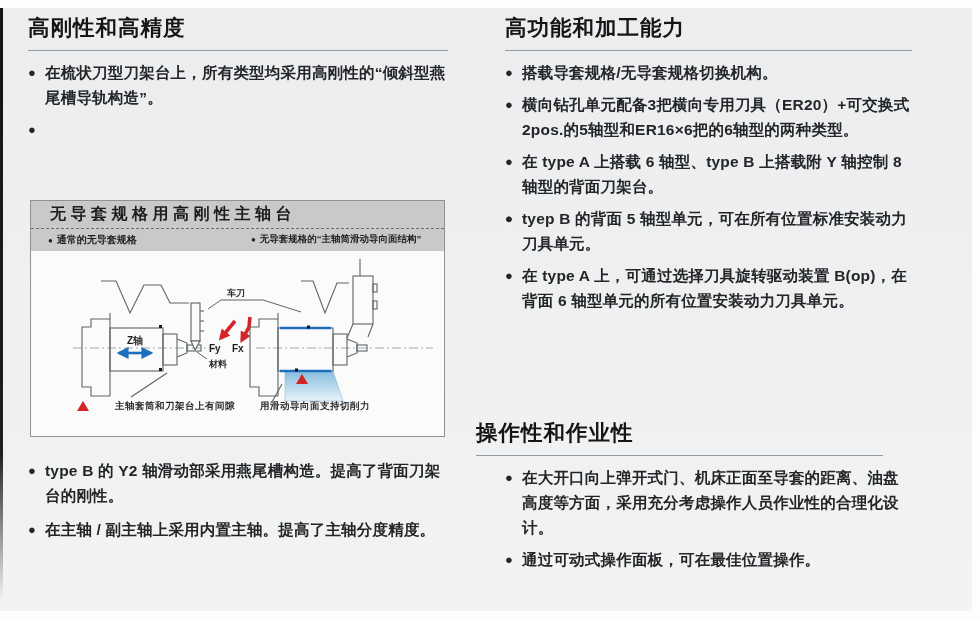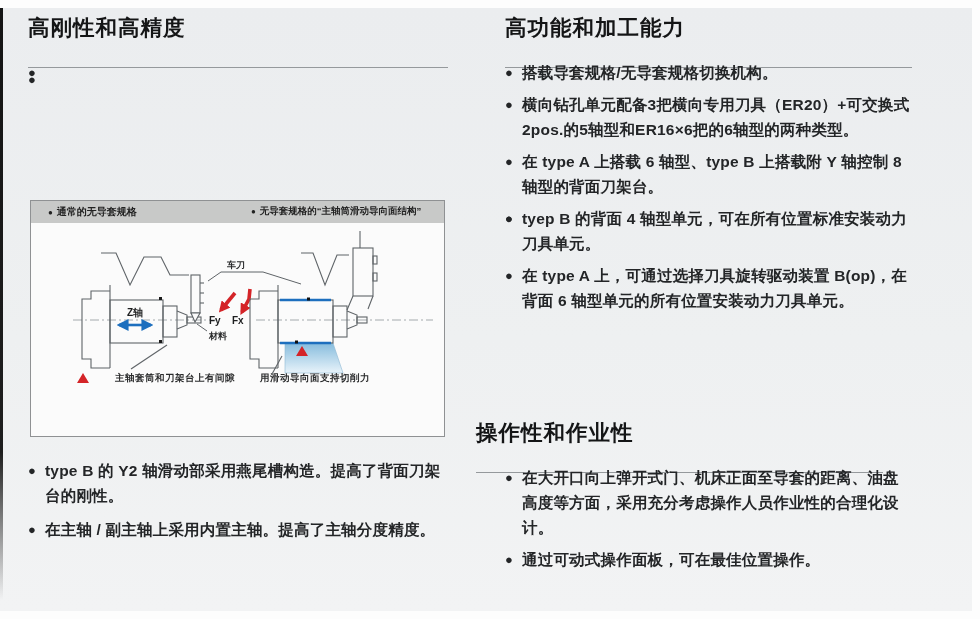--- a/index.html
+++ b/index.html
@@ -5,21 +5,21 @@
   html,body{margin:0;padding:0;}
   body{font-family:"Liberation Sans","DejaVu Sans",sans-serif;}
   .page{position:relative;width:980px;height:619px;background:#fdfdfd;overflow:hidden;}
   .paper{position:absolute;left:0;top:8px;width:972px;height:603px;
          background:linear-gradient(180deg,#ebedef 0%,#eef0f1 55%,#f2f3f4 100%);}
   .scan-edge{position:absolute;left:0;top:8px;width:3px;height:592px;
          background:linear-gradient(180deg,#141414 0%,#1e1e1e 75%,rgba(40,40,40,0) 100%);}
   
   .sec-head{position:absolute;width:420px;}
   .sec-head h2{margin:0;font-size:21.5px;font-weight:700;color:#141516;letter-spacing:1px;
-         padding-bottom:25px;border-bottom:1.5px solid #95999c;}
+         padding-bottom:8px;border-bottom:1.5px solid #95999c;}
   
   .bullets{position:absolute;}
   .bullet{position:relative;padding-left:17px;margin-bottom:7px;
          font-size:15.5px;line-height:25px;font-weight:600;color:#232527;letter-spacing:.2px;}
   .bullet .dot{position:absolute;left:0;top:0;font-size:13px;}
   
   .dbox{position:absolute;left:30px;top:200px;width:415px;height:237px;
          background:#fbfbfb;border:1px solid #8f9193;box-sizing:border-box;}
   .dbox-title{height:27px;background:#c8c9c8;border-bottom:1.5px dashed #6f6f6f;
          display:flex;align-items:center;padding-left:19px;
@@ -43,27 +43,29 @@
   <div class="paper"></div>
   <div class="scan-edge"></div>
 
   <div class="sec-head" style="left:28px;top:13px;">
     <h2>高刚性和高精度</h2>
   </div>
 
   <div class="bullets" style="left:28px;top:60px;width:421px;">
     <div class="bullet">
       <span class="dot">●</span>
+      <span>在梳状刀型刀架台上，所有类型均采用高刚性的“倾斜型燕尾槽导轨构造”。</span>
     </div>
     <div class="bullet">
       <span class="dot">●</span>
     </div>
   </div>
 
   <div class="dbox">
+    <div class="dbox-title">无导套规格用高刚性主轴台</div>
     <div class="dbox-legend">
       <span class="legend-item li-left"><span class="ldot">●</span><span>通常的无导套规格</span></span>
       <span class="legend-item li-right"><span class="ldot">●</span><span>无导套规格的“主轴筒滑动导向面结构”</span></span>
     </div>
     <div class="dbox-canvas">
       <svg viewBox="0 0 413 184" width="413" height="184">
         <defs>
           <marker id="mB" viewBox="0 0 10 10" refX="8" refY="5" markerWidth="4.6" markerHeight="4.6" orient="auto-start-reverse">
               <path d="M0,0 L10,5 L0,10 Z" fill="#1d6fbe"></path>
             </marker>
@@ -161,21 +163,21 @@
     </div>
     <div class="bullet">
       <span class="dot">●</span>
       <span>在 type A 上搭载 6 轴型、type B 上搭载附 Y 轴控制 8 轴型的背面刀架台。</span>
     </div>
     <div class="bullet">
       <span class="dot">●</span>
     </div>
     <div class="bullet">
       <span class="dot">●</span>
-      <span>tyep B 的背面 4 轴型单元，可在所有位置标准安装动力刀具单元。</span>
+      <span>tyep B 的背面 5 轴型单元，可在所有位置标准安装动力刀具单元。</span>
     </div>
     <div class="bullet">
       <span class="dot">●</span>
       <span>在 type A 上，可通过选择刀具旋转驱动装置 B(op)，在背面 6 轴型单元的所有位置安装动力刀具单元。</span>
     </div>
   </div>
 
   <div class="sec-head" style="left:476px;top:418px;width:407px;">
     <h2>操作性和作业性</h2>
   </div>

